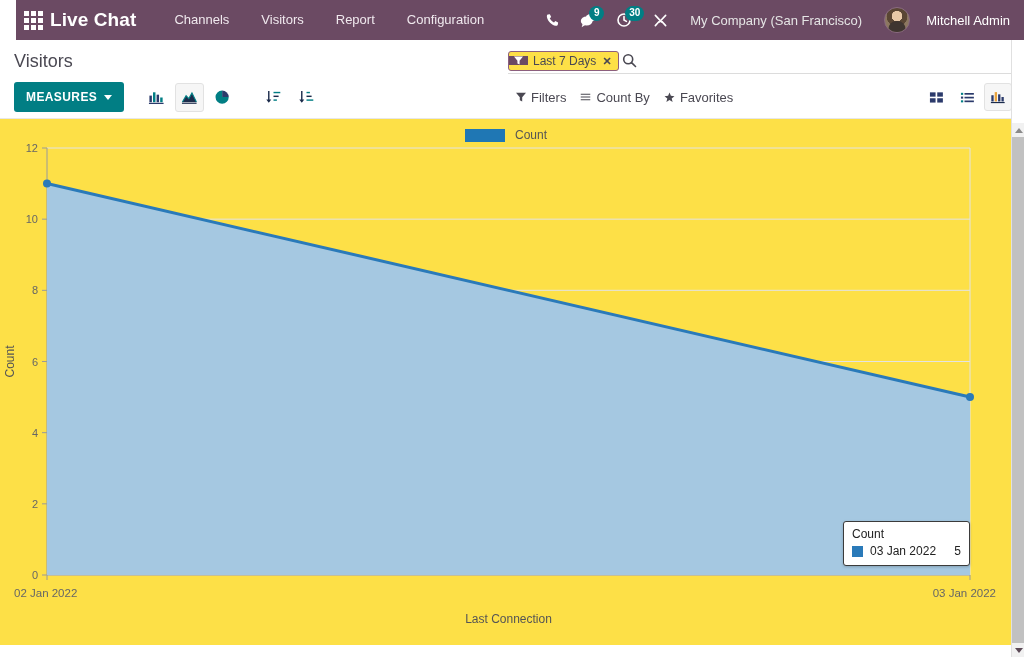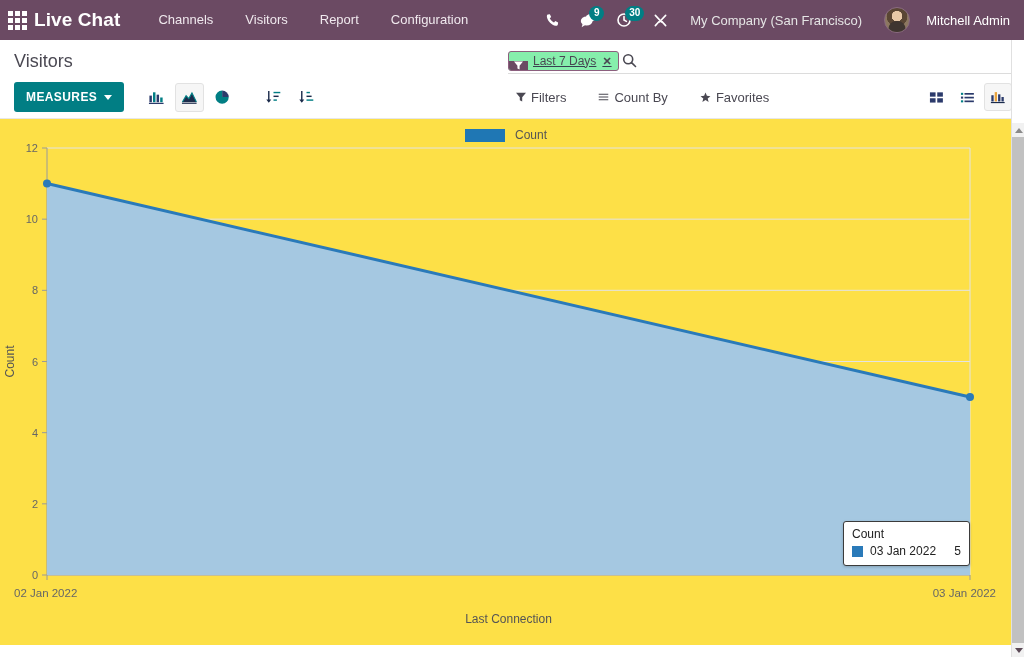--- a/index.html
+++ b/index.html
@@ -14,20 +14,21 @@
 
   
   .navbar {
     height: 40px;
     background: #6b4a63;
     display: flex;
     align-items: center;
     padding: 0 8px 0 0;
     color: #ffffff;
     position: relative;
+    margin-left: 16px;
   }
   .apps-grid {
     width: 34px; height: 40px;
     display: flex; align-items: center; justify-content: center;
     cursor: pointer;
   }
   .apps-grid .g {
     display: grid;
     grid-template-columns: repeat(3, 5px);
     grid-template-rows: repeat(3, 5px);
@@ -127,29 +128,28 @@
   .searchview {
     position: absolute;
     left: 508px; right: 12px; top: 8px;
     display: flex;
     align-items: center;
     border-bottom: 1px solid #dcdcdc;
     height: 26px;
   }
   .facet {
     display: flex;
-    align-items: flex-end;
+    align-items: center;
     border: 1px solid #8c5f7e;
     border-radius: 3px;
     height: 20px;
     overflow: hidden;
     font-size: 12px;
-    background: #86efac;
-    cursor: pointer;
-    text-decoration: underline;
+    background: #fde047;
+    cursor: pointer;
   }
   .facet-icon {
     background: #6b4a63;
     color: #fff;
     display: flex; align-items: center; justify-content: center;
     padding: 0 5px;
   }
   .facet-label {
     padding: 0 5px;
     line-height: 18px;
@@ -229,21 +229,21 @@
     background: #f6f6f6;
     border-color: #e2e2e2;
   }
   .tool-spacer { width: 14px; }
 
   .filters-group {
     position: absolute;
     left: 516px;
     display: flex;
     align-items: center;
-    gap: 32px;
+    gap: 14px;
   }
   .dropdown-toggle {
     font-size: 13px;
     color: #4a4852;
     display: flex;
     align-items: center;
     gap: 5px;
     cursor: pointer;
     white-space: nowrap;
   }

